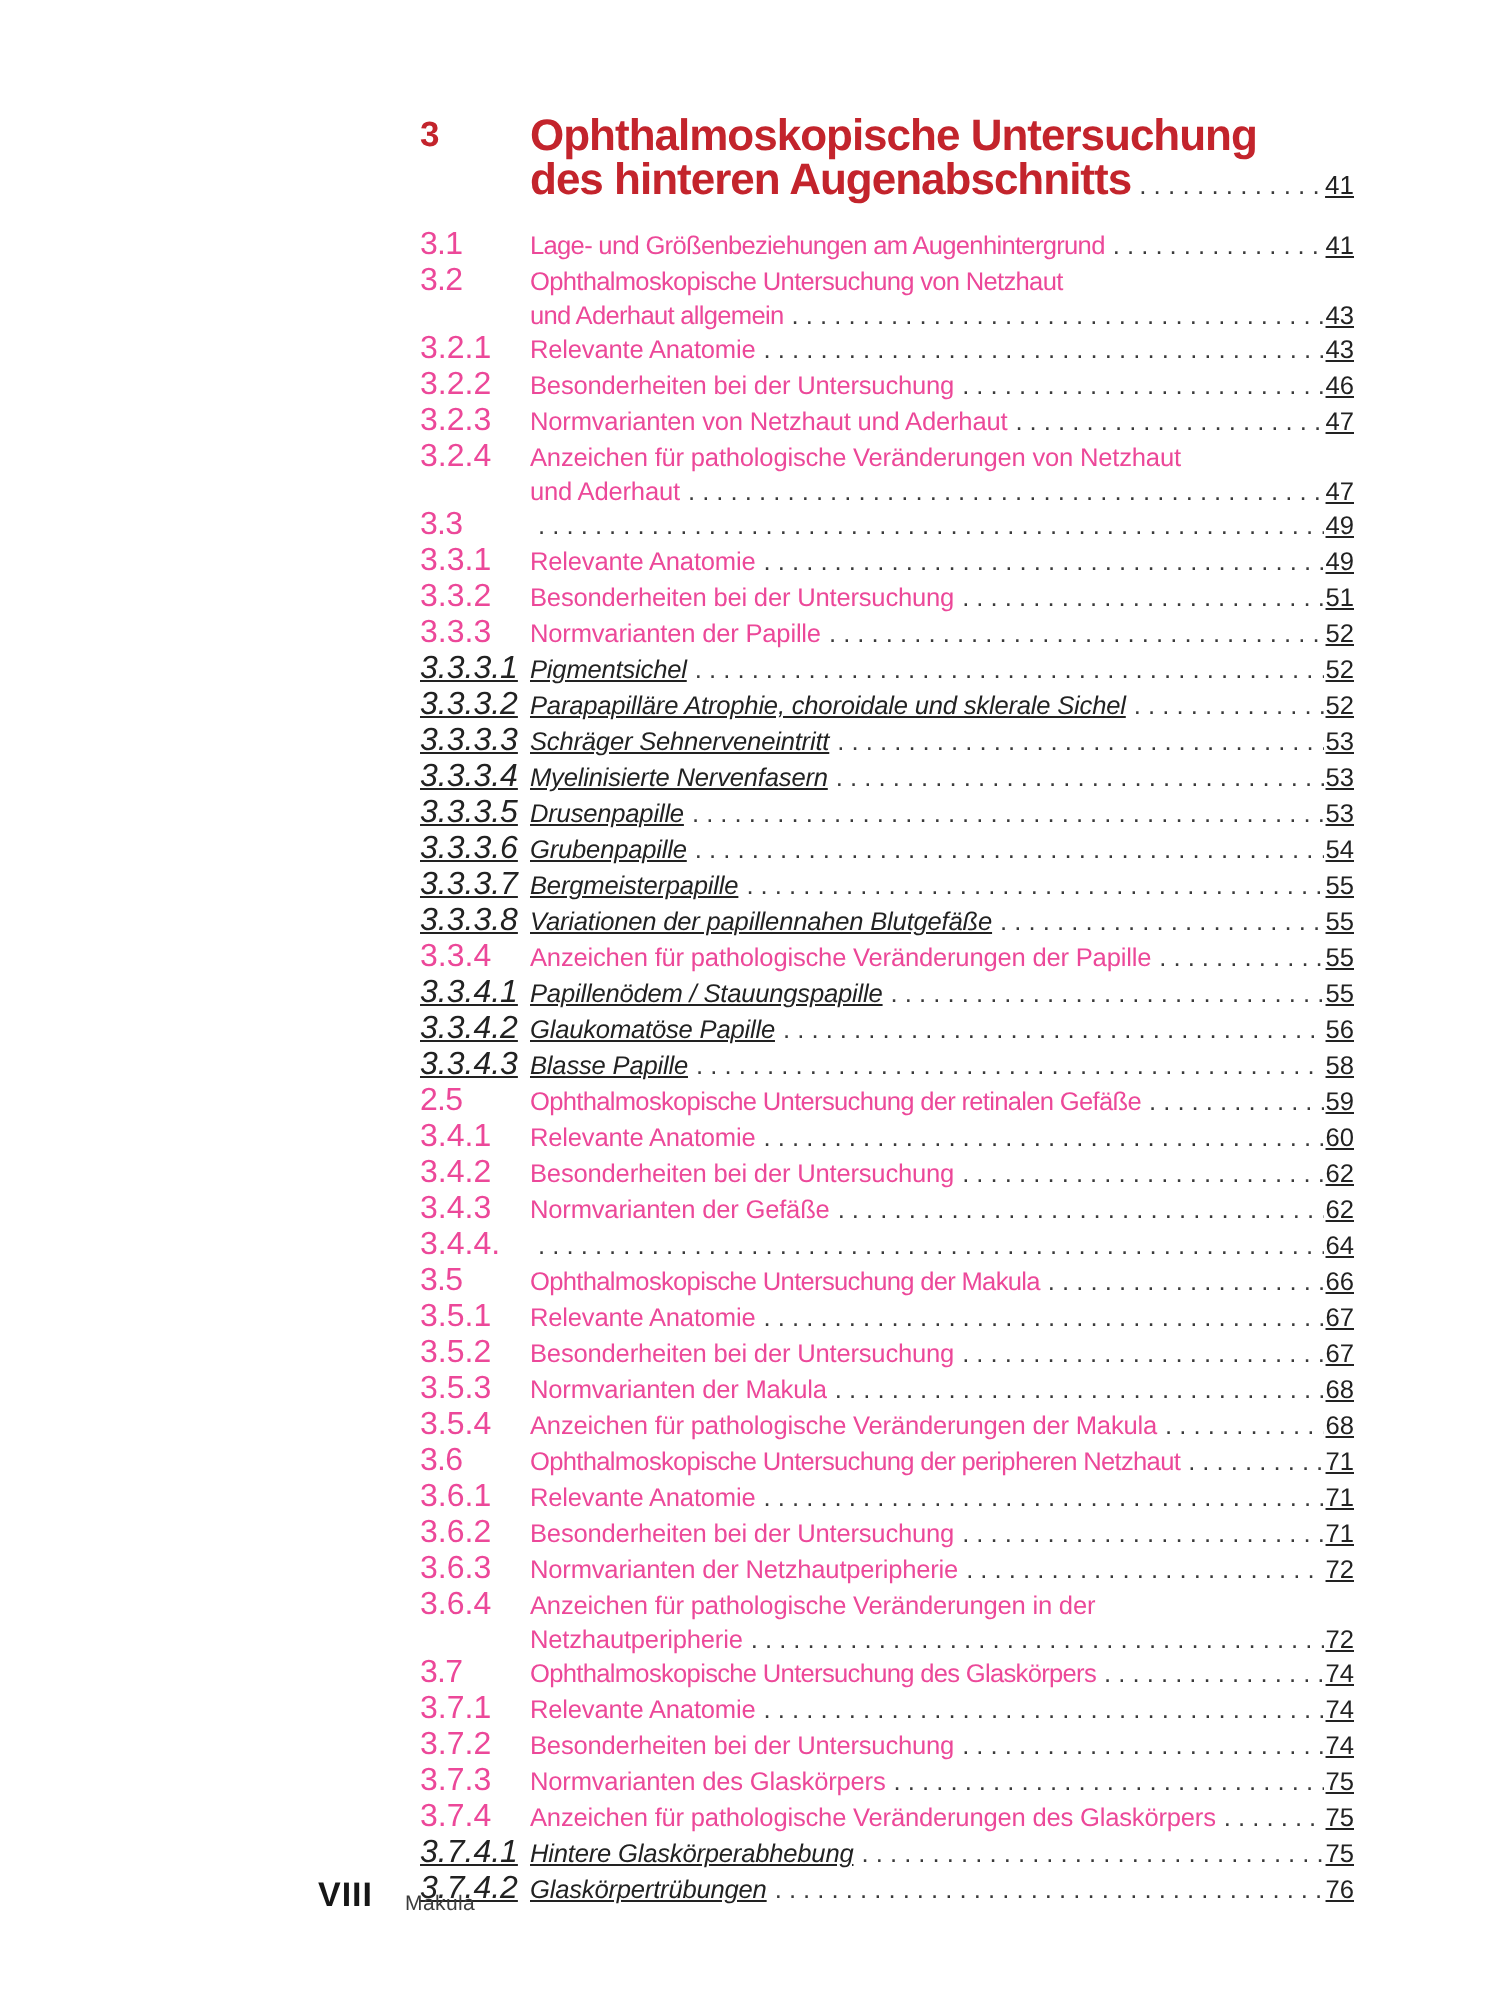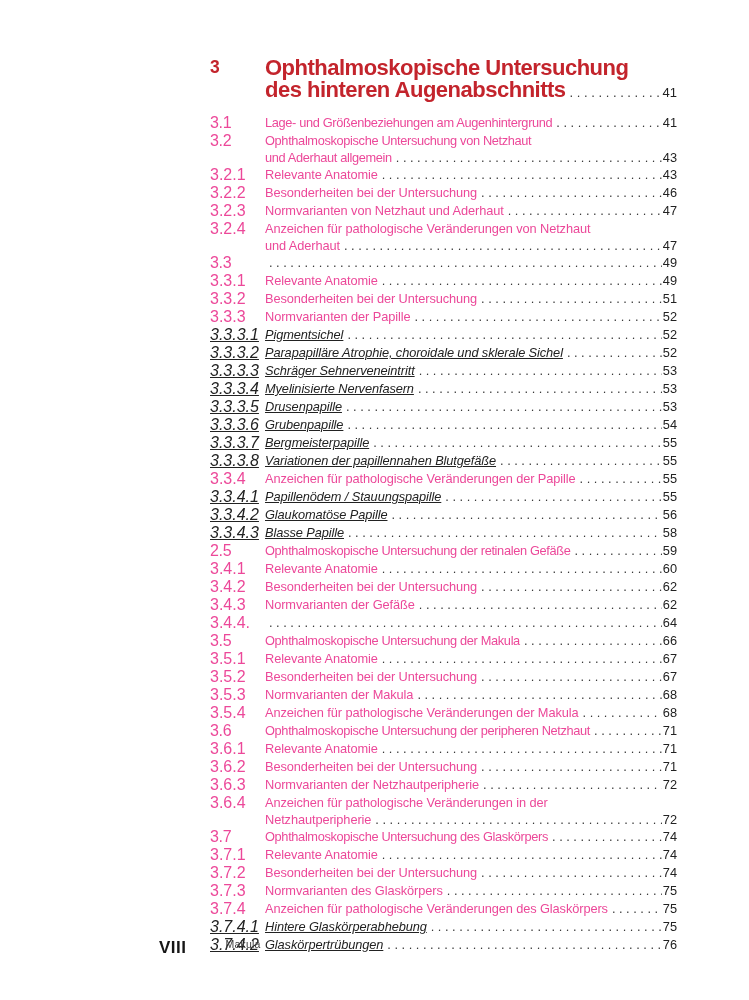--- a/index.html
+++ b/index.html
@@ -15,38 +15,38 @@
   .body{flex:1;min-width:0;}
   .line{display:flex;align-items:baseline;line-height:17px;font-size:12.8px;letter-spacing:-0.1px;}
   .text{white-space:nowrap;}
   .dots{
     flex:1 1 0;min-width:0;overflow:hidden;white-space:nowrap;
     padding:0 3px 0 4px;color:#3a3a3a;
     font-weight:normal;font-style:normal;font-size:12.8px;letter-spacing:0;
   }
   .page-num{
     flex-shrink:0;text-align:right;min-width:15px;
-    font-weight:normal;font-style:normal;font-size:12.8px;color:#222222;letter-spacing:0;
+    font-weight:normal;font-style:normal;font-size:12.8px;color:#222222;letter-spacing:0;text-decoration:underline;
   }
   
   .chapter{margin-bottom:10px;}
   .chapter .num,.chapter .text{
     color:var(--chapter-red,#c3242c);
     font-weight:bold;font-size:22px;letter-spacing:-0.5px;
   }
   .chapter .line{line-height:22px;}
   .chapter .num{font-size:17.5px;}
   .chapter .dots{font-size:13px;}
   .chapter .page-num{font-size:13px;min-width:16px;}
   
   .row.bold .num,.row.bold .text{font-weight:normal;color:#ec4899;letter-spacing:-0.35px;}
   .row.italic .num,.row.italic .text{font-style:italic;text-decoration:underline;}
   .row.plain .num,.row.plain .text{color:#ec4899;}
   
-  .footer{position:absolute;left:159px;top:938px;display:flex;align-items:flex-start;gap:39px;}
+  .footer{position:absolute;left:159px;top:938px;display:flex;align-items:flex-end;gap:16px;}
   .footer .roman{font-size:17px;font-weight:bold;color:#161616;letter-spacing:0.5px;line-height:20px;}
   .footer .label{font-size:10.5px;color:#3c3c3c;letter-spacing:0.2px;}
 </style>
 </head>
 <body>
 
 <div class="page">
 
   <section class="toc">
 

